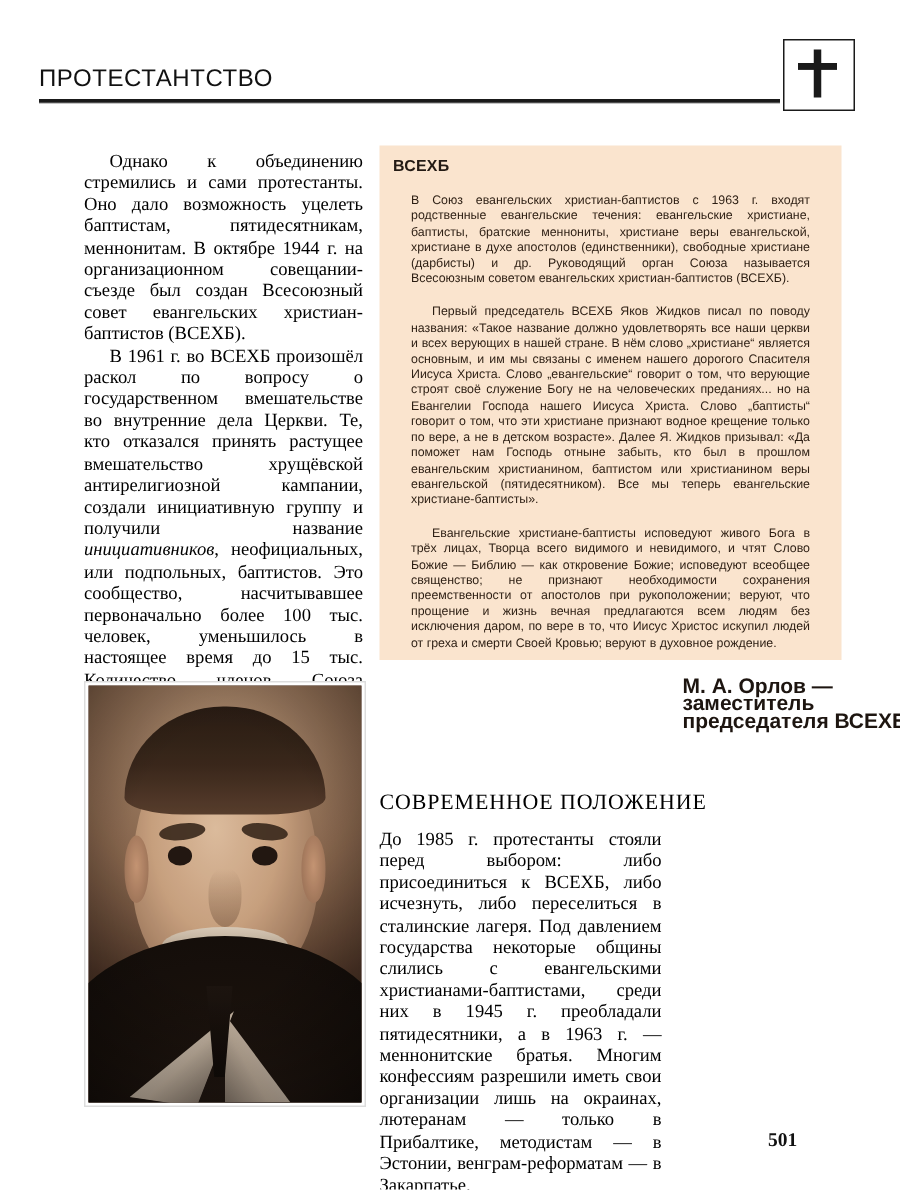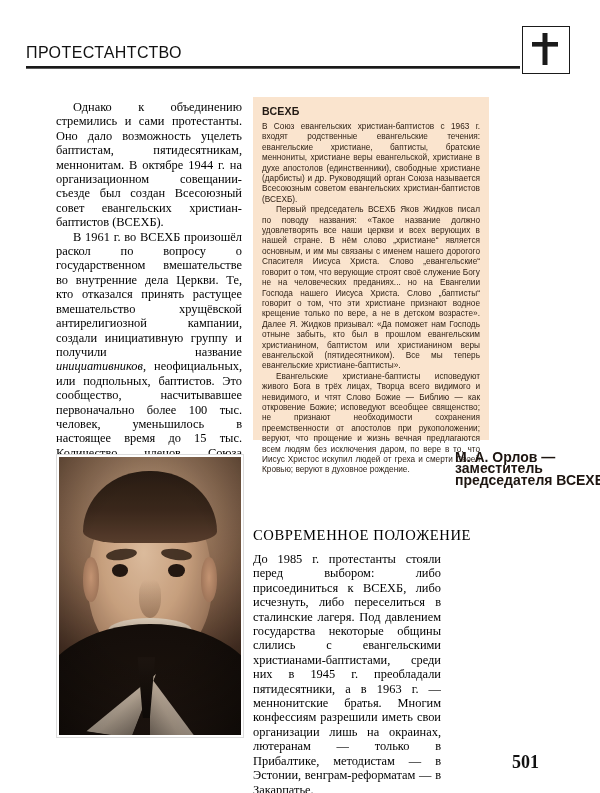--- a/index.html
+++ b/index.html
@@ -52,37 +52,37 @@
     font-size:14.6px; letter-spacing:0.6px; color:#000;
   }
   .section-body {
     position:absolute; left:253px; top:552px; width:188px;
     font-size:12.4px; line-height:14.4px; text-align:justify;
   }
   .section-body p { margin:0; text-indent:0; }
 
   
   .panel {
-    position:absolute; left:253px; top:97px; width:236px; height:343px;
+    position:absolute; left:253px; top:97px; width:308px; height:343px;
     background:#fae4ce;
     padding:8px 9px 8px 9px;
   }
   .panel-title {
     font-family:"Liberation Sans", sans-serif;
     font-weight:bold; font-size:10.6px;
     color:#231a14; letter-spacing:0.2px;
     margin:0 0 5px 0;
   }
   .panel-body {
     font-family:"Liberation Sans", sans-serif;
     font-size:8.25px; line-height:10.4px;
     color:#2b1d12;
     text-align:justify;
   }
-  .panel-body p { margin:0; }
+  .panel-body p { margin:12px; }
   .panel-body p.ind { text-indent:14px; }
 
   
   .photo-frame {
     position:absolute; left:57px; top:455px; width:186px; height:282px;
     background:#ffffff;
     padding:2px;
     box-shadow:0 0 0 1px #dcdcdc;
   }
   .photo {
@@ -180,21 +180,21 @@
     font-weight:bold;
     font-size:14px; line-height:11.4px;
     color:#1d1510;
   }
   .caption div { white-space:nowrap; }
 
   
   .folio {
     position:absolute; left:512px; top:752px;
     font-family:"Liberation Serif", serif;
-    font-weight:bold; font-size:18px; color:#111;
+    font-weight:bold; font-size:13px; color:#111;
   }
   .ital { font-style:italic; }
 </style>
 </head>
 <body>
 
 <div class="page">
 
   <div class="runhead">ПРОТЕСТАНТСТВО</div>
   <div class="rule"></div>

